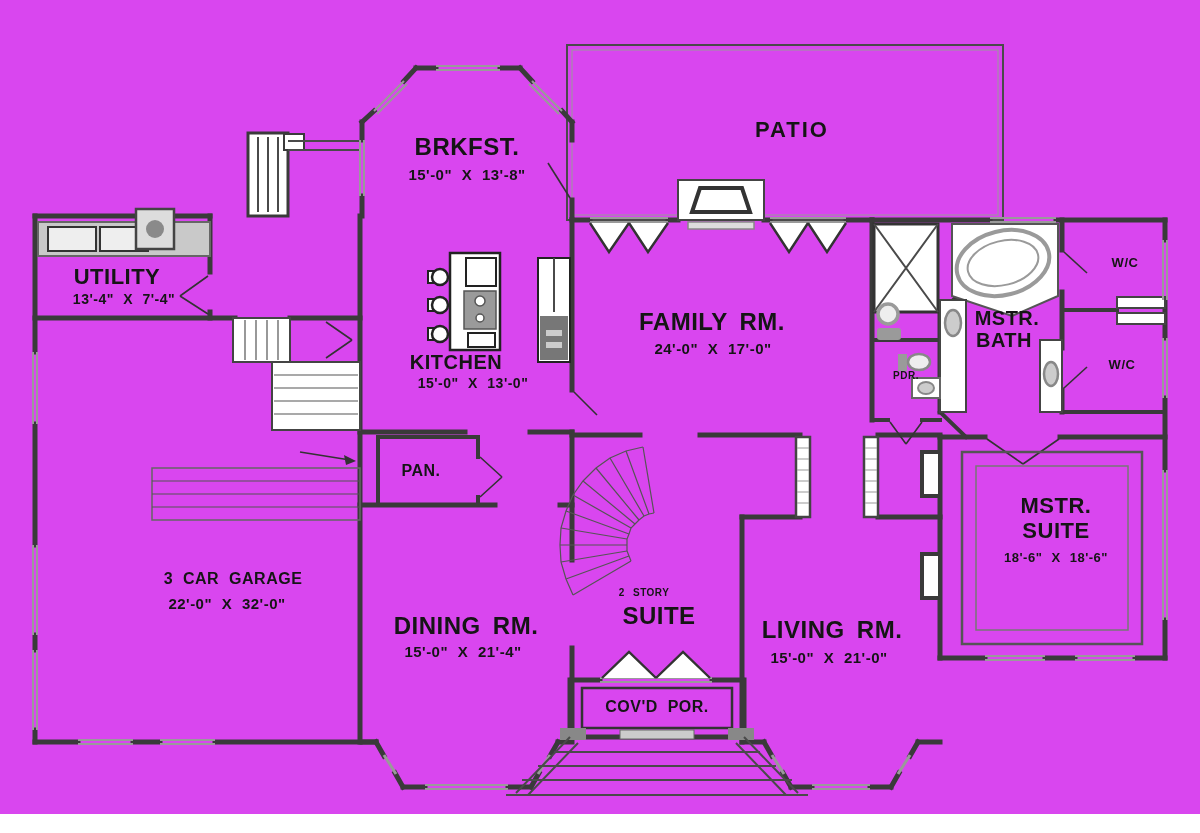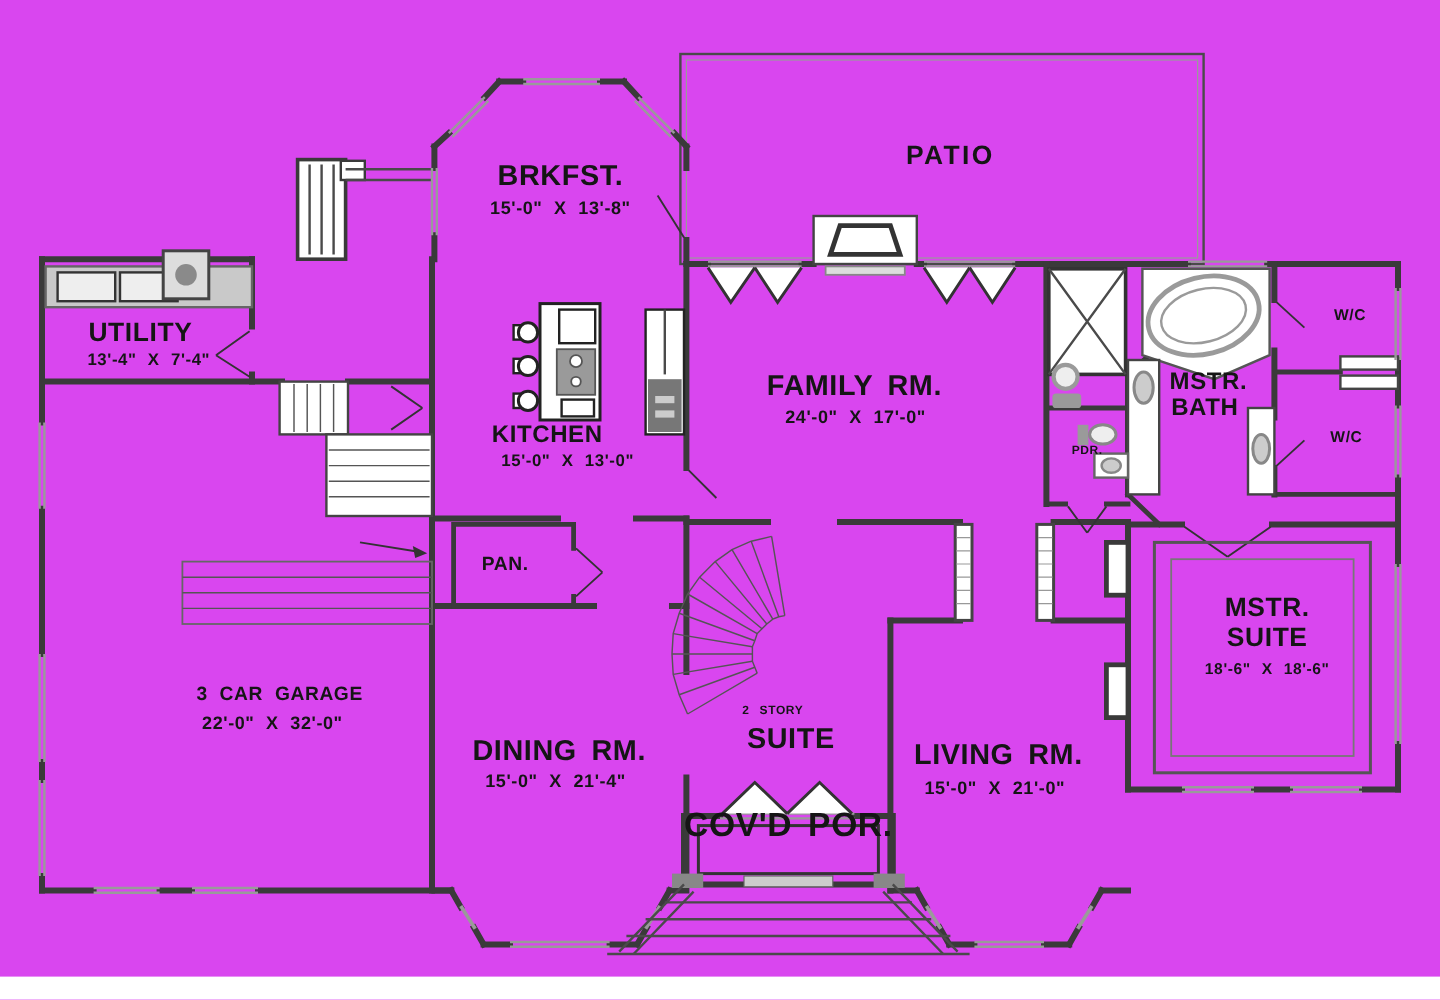--- a/index.html
+++ b/index.html
@@ -288,16 +288,16 @@
 
   <div class="lbl" style="left:466px;top:626px;font-size:24px">DINING RM.</div>
   <div class="lbl" style="left:463px;top:651px;font-size:15px">15'-0" X 21'-4"</div>
 
   <div class="lbl" style="left:644px;top:593px;font-size:10px">2 STORY</div>
   <div class="lbl" style="left:659px;top:616px;font-size:24px">SUITE</div>
 
   <div class="lbl" style="left:832px;top:630px;font-size:24px">LIVING RM.</div>
   <div class="lbl" style="left:829px;top:657px;font-size:15px">15'-0" X 21'-0"</div>
 
-  <div class="lbl" style="left:657px;top:688px;font-size:28px">COV'D POR.</div>
+  <div class="lbl" style="left:657px;top:707px;font-size:16px">COV'D POR.</div>
 </div>
 
 </div>
 
 </body></html>

